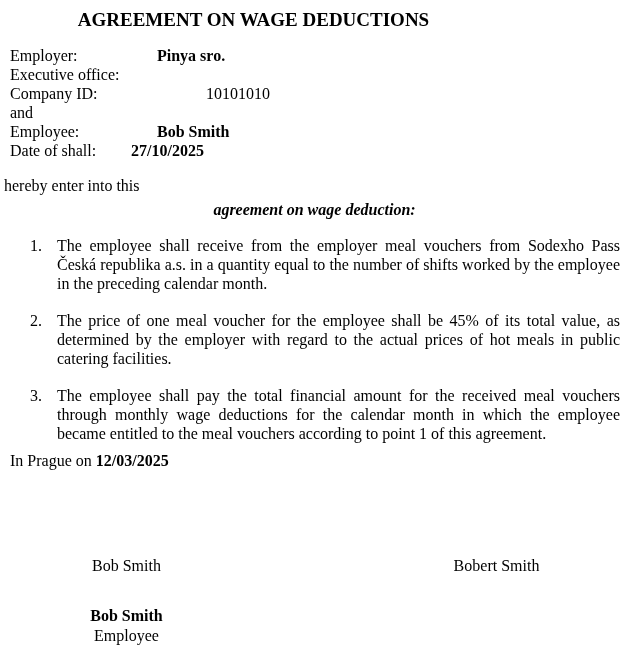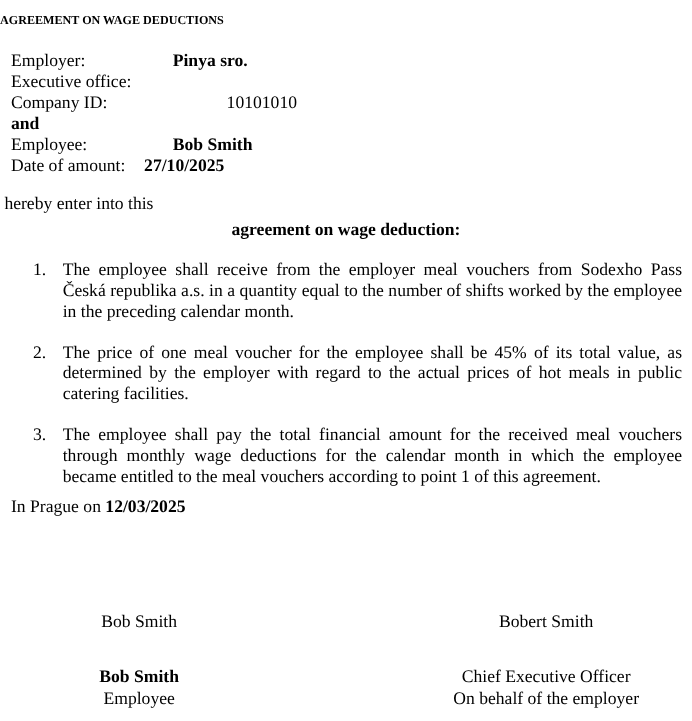--- a/index.html
+++ b/index.html
@@ -6,37 +6,37 @@
   html, body { background: #ffffff; }
   body {
     width: 629px; height: 655px;
     font-family: "Liberation Serif", serif;
     font-size: 16px; line-height: 19px; color: #000000;
   }
   .page { position: relative; width: 629px; height: 655px; background: #fff; overflow: hidden; }
 
   .title {
     position: absolute; top: 10px; left: 0; width: 507px;
-    text-align: left; font-weight: bold; font-size: 11px;
+    text-align: center; font-weight: bold; font-size: 19px;
   }
 
   .parties { position: absolute; top: 46px; left: 0; width: 539px; }
   .row { position: relative; height: 19px; }
   .row .label { position: absolute; left: 10px; white-space: nowrap; }
   .row .value { position: absolute; white-space: nowrap; }
   .v-name   { left: 157px; font-weight: bold; }
   .v-office { left: 206px; }
   .v-cid    { left: 206px; }
   .v-dob    { left: 103px; font-weight: bold; margin-left: 28px; }
-  .and-line { font-weight: bold; }
+  .and-line { font-weight: normal; }
 
   .intro { position: absolute; top: 176px; left: 4px; white-space: nowrap; }
   .subtitle {
     position: absolute; top: 200px; left: 0; width: 629px;
-    text-align: center; font-weight: bold;
+    text-align: center; font-weight: bold; font-style: italic;
   }
 
   .clauses { position: absolute; top: 236px; left: 0; width: 629px; }
   .clause {
     position: relative; padding-left: 57px; padding-right: 9px;
     text-align: justify; margin-bottom: 18px;
   }
   .clause .num { position: absolute; left: 30px; top: 0; }
 
   .signing { position: absolute; top: 451px; left: 10px; white-space: nowrap; text-align: center; }
@@ -68,21 +68,21 @@
       <span class="value v-cid">10101010</span>
     </div>
     <div class="row">
       <span class="label and-line">and</span>
     </div>
     <div class="row">
       <span class="label">Employee:</span>
       <span class="value v-name">Bob Smith</span>
     </div>
     <div class="row">
-      <span class="label">Date of amount:</span>
+      <span class="label">Date of shall:</span>
       <span class="value v-dob">27/10/2025</span>
     </div>
   </div>
 
   <div class="intro">hereby enter into this</div>
 
   <div class="subtitle">agreement on wage deduction:</div>
 
   <div class="clauses">
     <div class="clause">
@@ -104,18 +104,14 @@
   </div>
 
   <div class="sig-name-left">Bob Smith</div>
   <div class="sig-name-right">Bobert Smith</div>
 
   <div class="sig-block-left">
     <div class="printed-bold">Bob Smith</div>
     <div>Employee</div>
   </div>
 
-  <div class="sig-block-right">
-    <div>Chief Executive Officer</div>
-    <div>On behalf of the employer</div>
-  </div>
 
 </div>
 
 </body></html>

